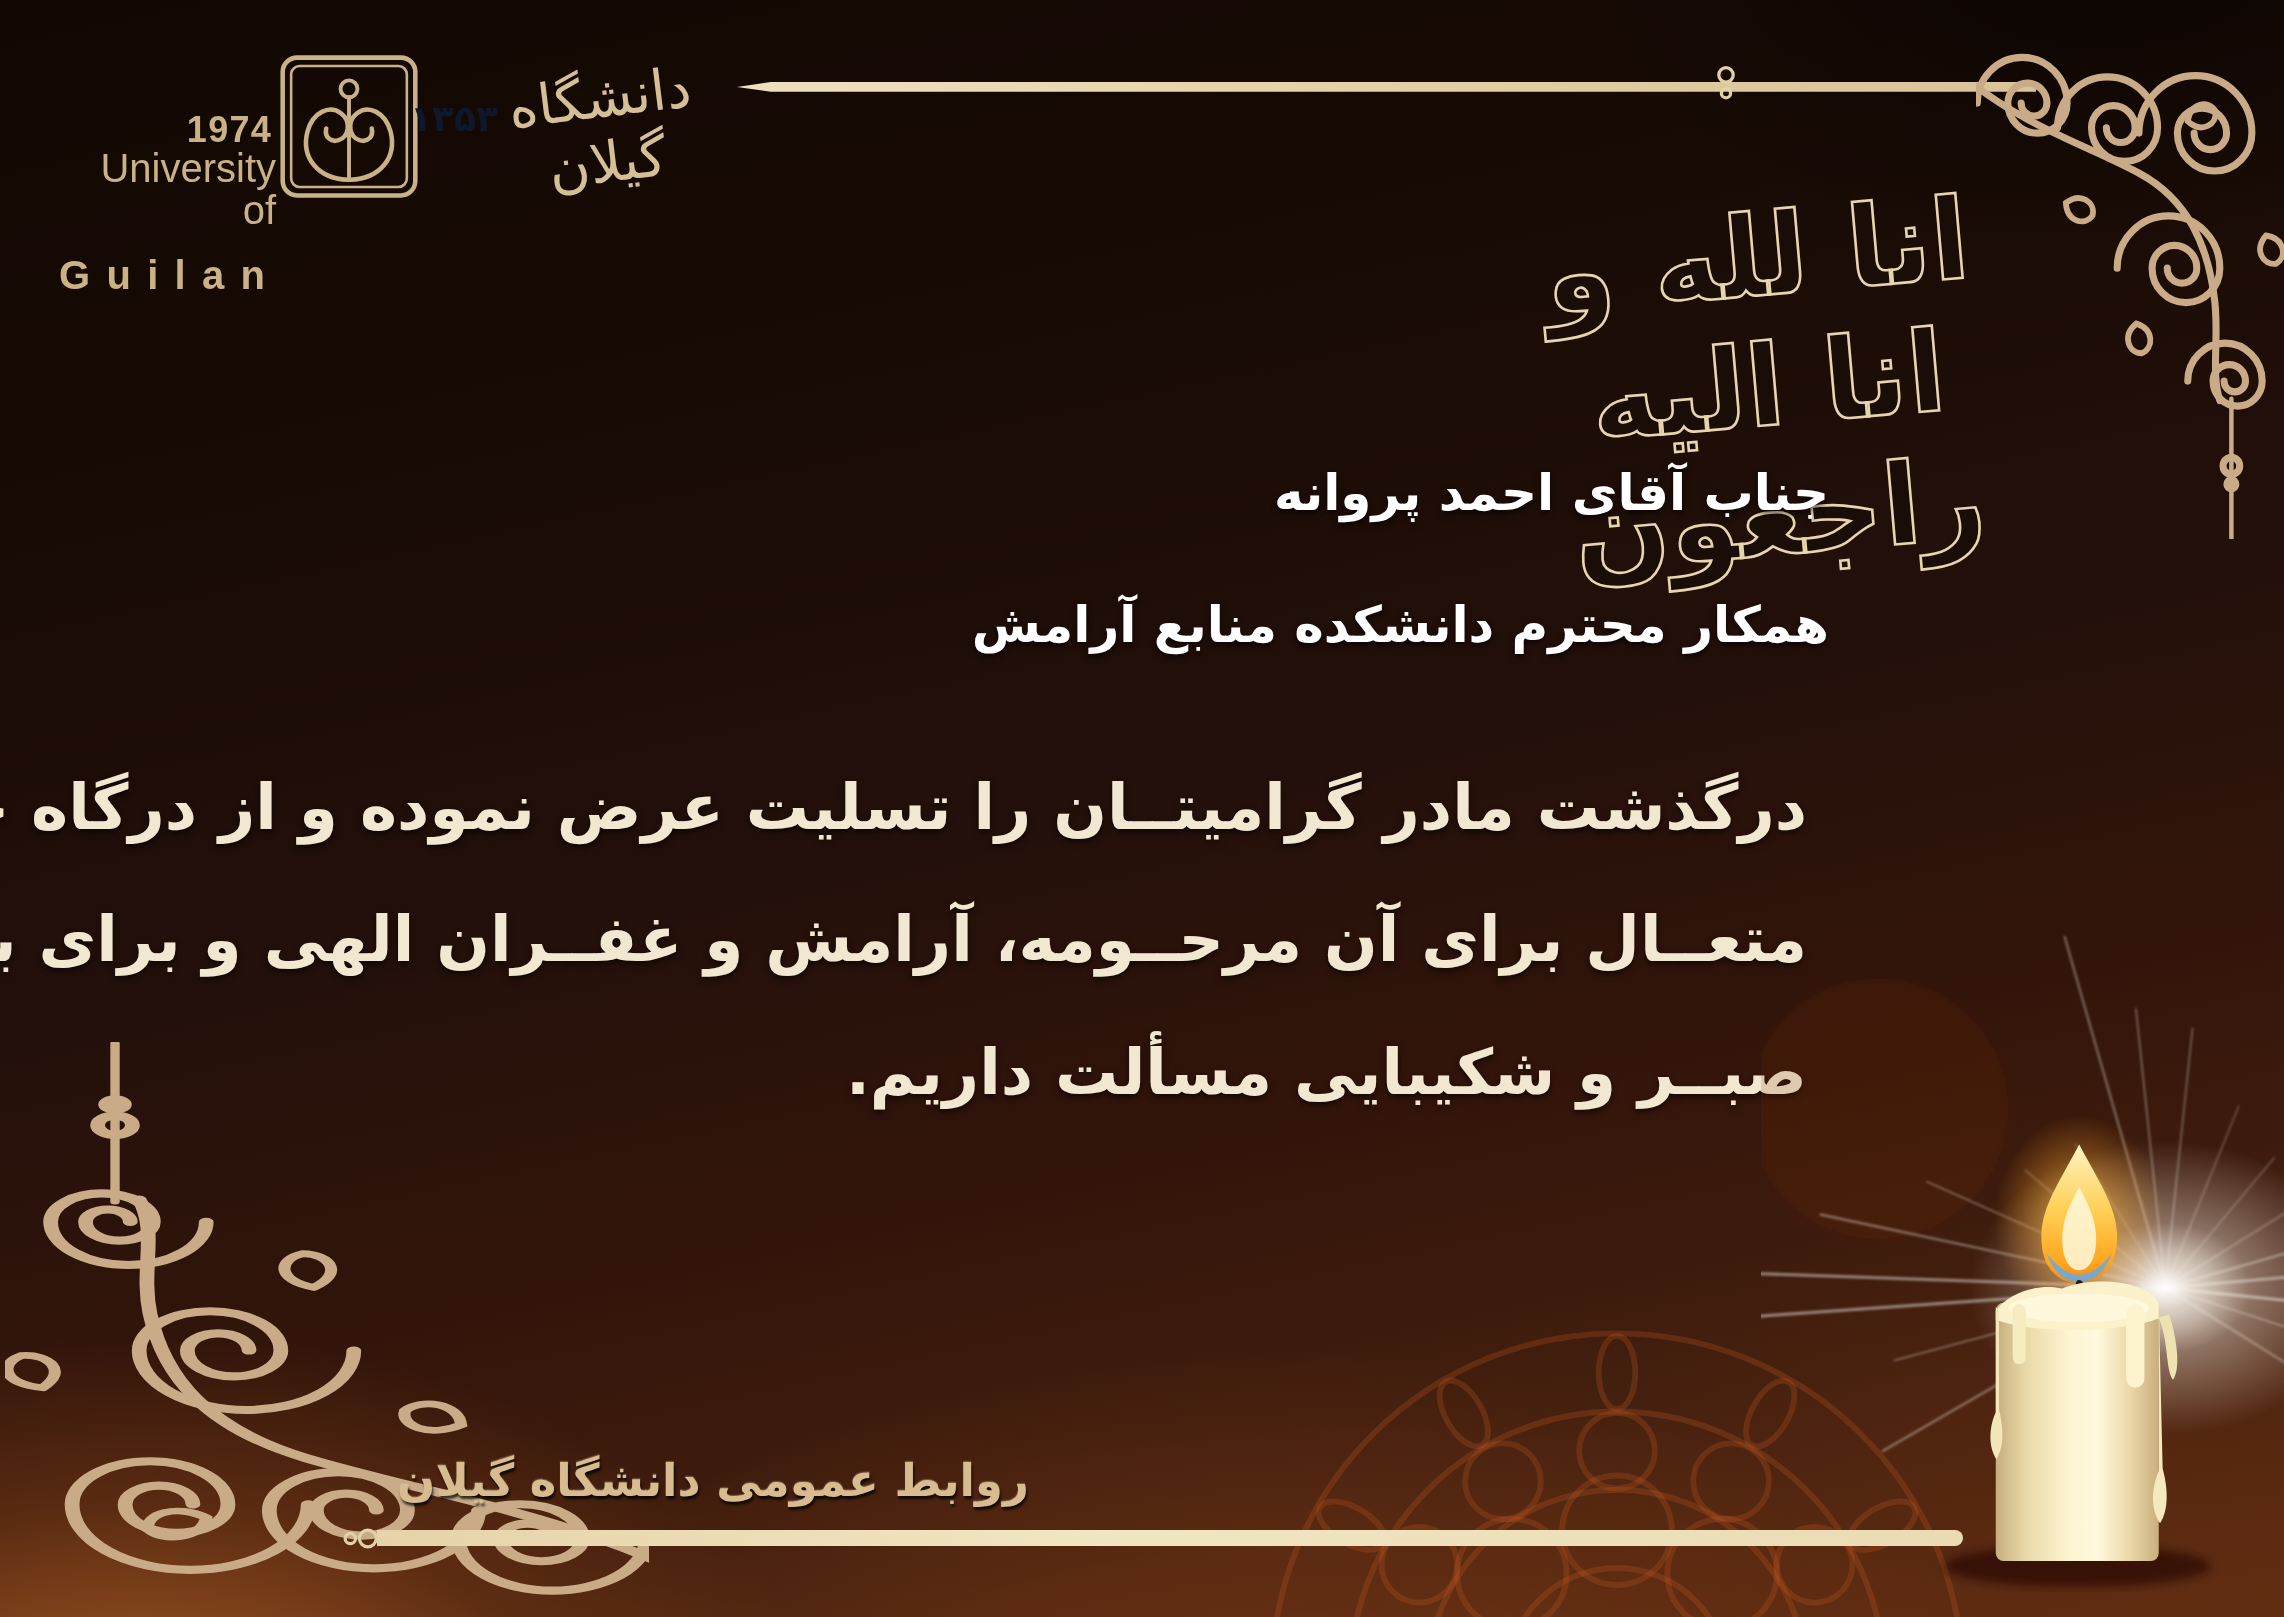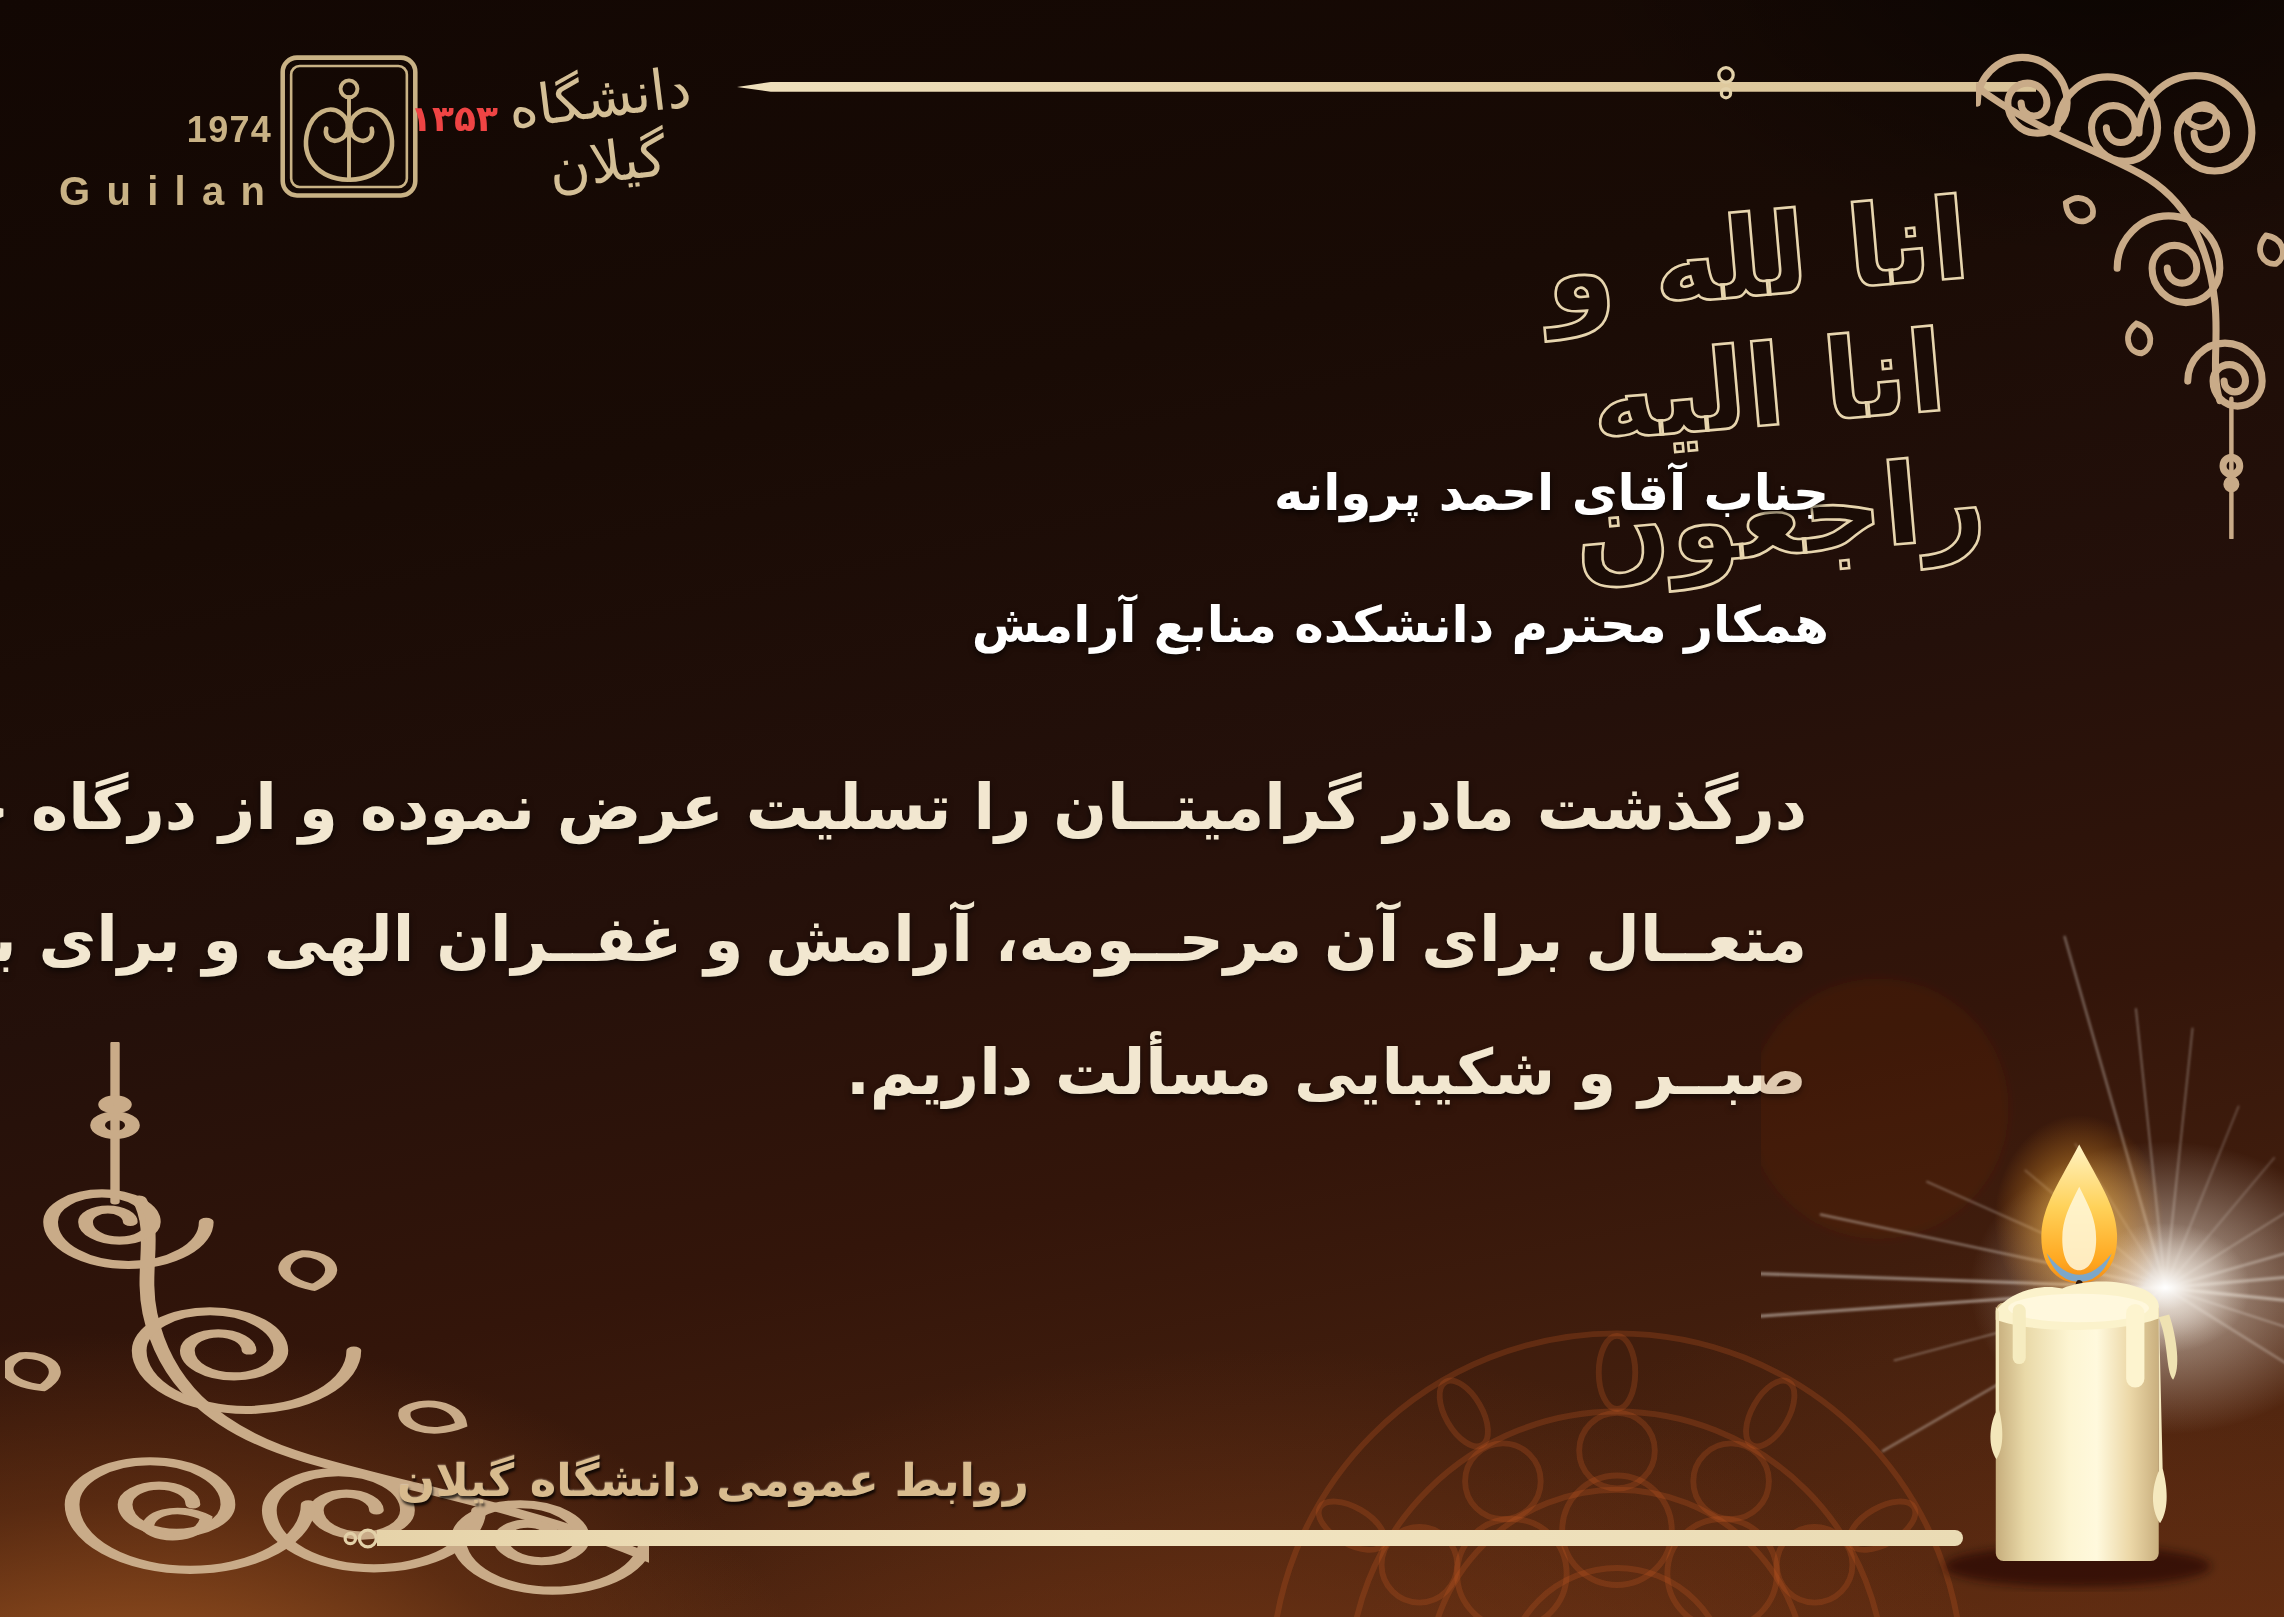--- a/index.html
+++ b/index.html
@@ -13,21 +13,21 @@
       linear-gradient(168deg,#120703 0%,#190b05 28%,#24100a 50%,#33150a 68%,#45200e 84%,#57280f 100%);
   }
   .abs{position:absolute;}
   
   .logo-en{left:59px;top:111px;width:217px;text-align:right;color:#c9b285;
     font-family:"Liberation Sans",sans-serif;line-height:1.04;}
   .logo-en .year{font-size:36px;font-weight:bold;letter-spacing:1.3px;padding-right:3.9px;}
   .logo-en .l1{font-size:40px;font-weight:400;}
   .logo-en .l2{font-size:40px;font-weight:bold;letter-spacing:16.3px;margin-top:23px;}
   .emblem{left:280px;top:55px;}
-  .year-fa{left:410px;top:98px;font-size:36px;font-weight:bold;color:#ef4444;direction:rtl;}
+  .year-fa{left:410px;top:98px;font-size:36px;font-weight:bold;color:#0f172a;direction:rtl;}
   .uni-fa{left:450px;top:65px;width:307px;font-size:56px;color:#d4bf96;direction:rtl;
     transform:rotate(-7deg);text-align:center;}
   
   .top-line{left:737px;top:82px;width:1299px;height:9.8px;
     background:linear-gradient(90deg,#efe0bd,#e2cda1 60%,#d9c398);
     clip-path:polygon(0 50%,2.6% 0,100% 0,100% 100%,2.6% 100%);}
   .bottom-line{left:377px;top:1530px;width:1586px;height:15.7px;
     background:linear-gradient(90deg,#e6d3a9,#f2e5c2 45%,#eadbb4);
     border-radius:0 9px 9px 0;z-index:4;}
   .bead svg{display:block;}
@@ -63,20 +63,21 @@
     <rect x="17" y="17" width="178" height="186" rx="13" stroke-width="4"></rect>
     <circle cx="106" cy="52" r="13" stroke-width="6"></circle>
     <line x1="106" y1="65" x2="106" y2="192" stroke-width="6"></line>
     <path d="M104,192 C58,190 32,158 42,118 C50,88 76,76 94,90 C110,102 106,126 90,131 C78,135 68,126 71,113" stroke-width="7"></path>
     <path d="M108,192 C154,190 180,158 170,118 C162,88 136,76 118,90 C102,102 106,126 122,131 C134,135 144,126 141,113" stroke-width="7"></path>
   </g>
 </svg>
 
 <div class="abs logo-en">
   <div class="year">1974</div>
+  <div class="l1">University of</div>
   <div class="l2">Guilan</div>
 </div>
 
 <div class="abs year-fa">۱۳۵۳</div>
 <div class="abs uni-fa">دانشگاه گیلان</div>
 
 <div class="abs top-line"></div>
 <div class="abs bead" style="left:1709px;top:63px;">
   <svg width="34" height="46" viewBox="0 0 52 70" fill="none" stroke="#e3d1a9" stroke-width="5">
     <circle cx="26" cy="18" r="11"></circle>

